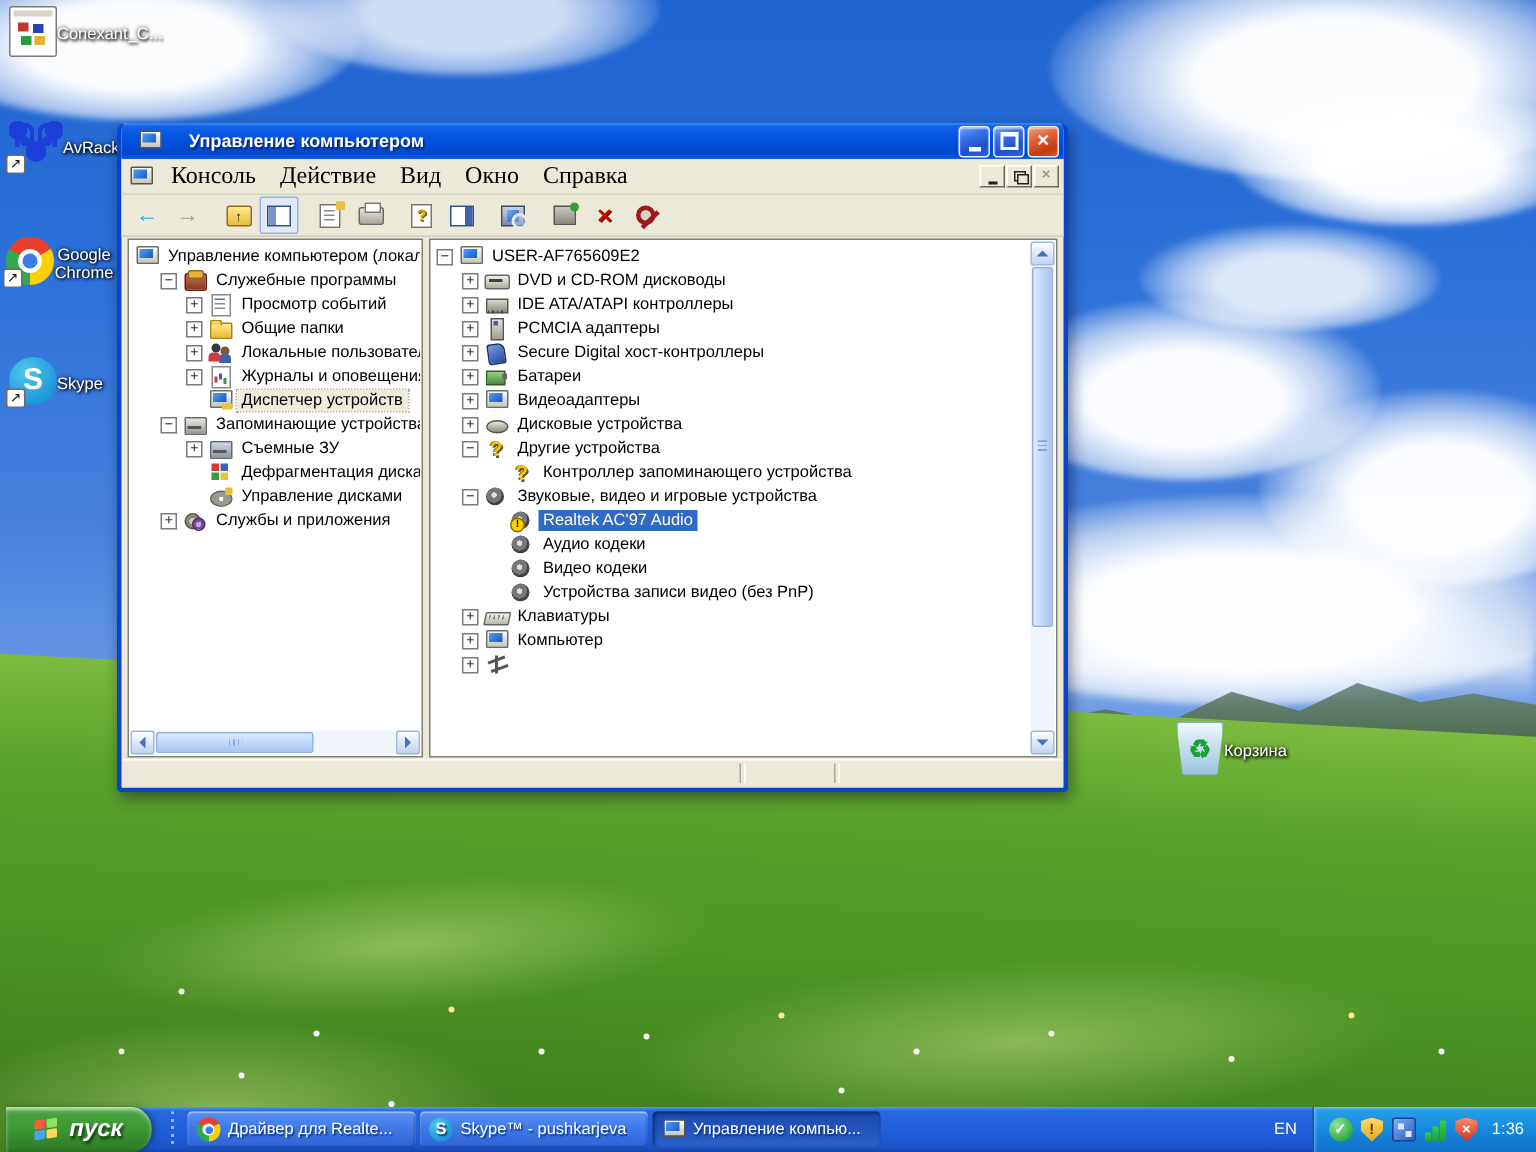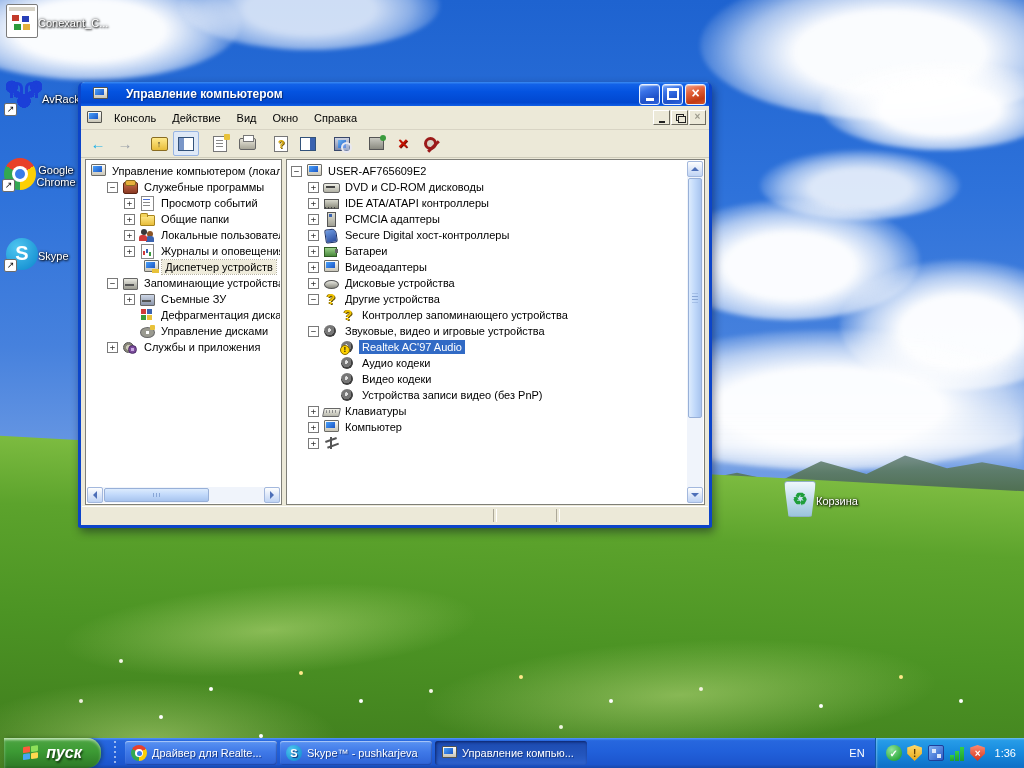--- a/index.html
+++ b/index.html
@@ -73,21 +73,21 @@
     white-space:nowrap;overflow:hidden;margin-left:13px;}
   .cap-btn{width:21px;height:21px;margin-left:2px;border:1px solid #eaf2ff;border-radius:3px;box-sizing:border-box;
     background:linear-gradient(160deg,#7aa8f5 0%,#3a73e8 30%,#1e50c8 70%,#2e63dd 100%);
     box-shadow:inset 0 1px 1px rgba(255,255,255,.5);display:flex;align-items:center;justify-content:center;color:#fff;}
   .cap-min::before{content:"";width:8px;height:3px;background:#fff;margin-top:10px;}
   .cap-max::before{content:"";width:8px;height:7px;border:2px solid #fff;border-top-width:3px;}
   .cap-close{background:linear-gradient(160deg,#f0a088 0%,#e4633c 35%,#c23a12 75%,#d4552a 100%);font-weight:bold;font-size:14px;line-height:1;}
   .cap-close::before{content:"×";margin-top:-2px;}
 
   .menubar{height:23px;display:flex;align-items:center;background:#ECE9D8;padding:0 3px;border-bottom:1px solid #d8d4c4;}
-  .menu-item{padding:2px 8px;font-size:11px;color:#000;}
+  .menu-item{padding:2px 8px;font-size:16px;color:#000;font-family:Liberation Serif, serif;}
   .menubar-spacer{flex:1;}
   .mdi-btn{width:17px;height:15px;margin-left:1px;border:1px solid;border-color:#fff #6d6b60 #6d6b60 #fff;background:#ECE9D8;
     display:flex;align-items:center;justify-content:center;box-sizing:border-box;font-size:10px;}
   .mdi-min::before{content:"";width:6px;height:2px;background:#222;margin-top:8px;}
   .mdi-restore{position:relative;}
   .mdi-restore::before{content:"";position:absolute;left:4px;top:3px;width:6px;height:5px;border:1px solid #222;background:#ECE9D8;}
   .mdi-restore::after{content:"";position:absolute;left:6px;top:5px;width:6px;height:5px;border:1px solid #222;background:#ECE9D8;}
   .mdi-close{color:#9c9a8c;font-weight:bold;}
   .mdi-close::before{content:"×";margin-top:-2px;}
 
@@ -410,21 +410,21 @@
             <div class="trow" style="padding-left: 36px;">
               <span class="xbox">+</span>
               <span class="ti ic-users"></span>
               <span class="tlabel">Локальные пользователи</span>
             </div>
             <div class="trow" style="padding-left: 36px;">
               <span class="xbox">+</span>
               <span class="ti ic-perf-logs"></span>
               <span class="tlabel">Журналы и оповещения пр</span>
             </div>
-            <div class="trow" style="padding-left: 36px; justify-content: center;">
+            <div class="trow" style="padding-left: 36px;">
               <span class="xspace"></span>
               <span class="ti ic-device-manager"></span>
               <span class="tlabel sel-inactive">Диспетчер устройств</span>
             </div>
             <div class="trow" style="padding-left: 19px;">
               <span class="xbox">−</span>
               <span class="ti ic-storage"></span>
               <span class="tlabel">Запоминающие устройства</span>
             </div>
             <div class="trow" style="padding-left: 36px;">

